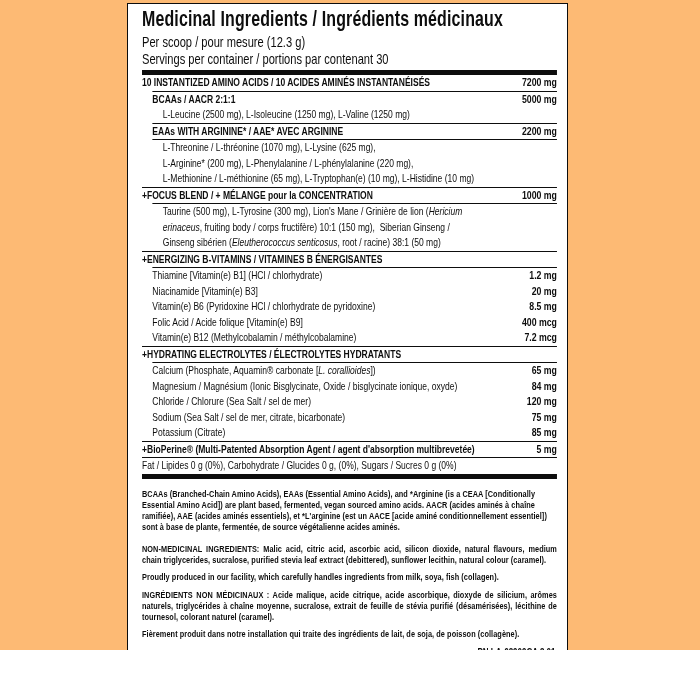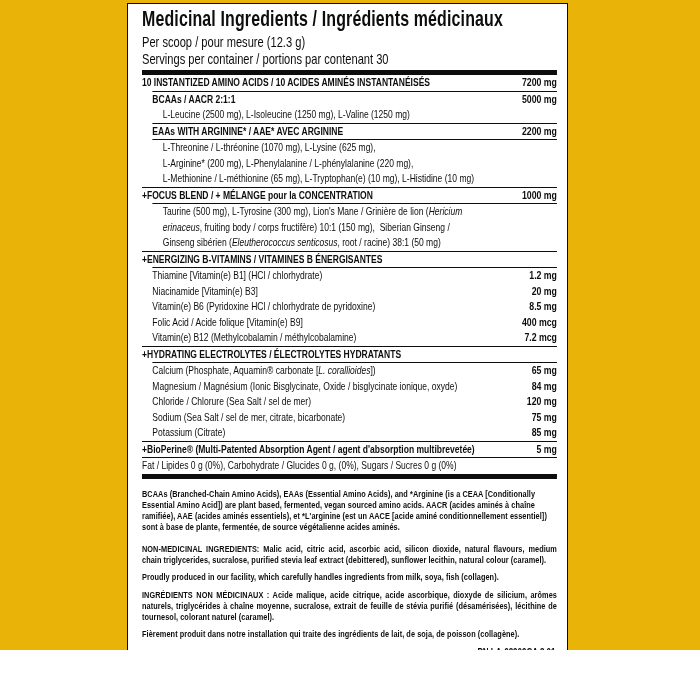--- a/index.html
+++ b/index.html
@@ -3,21 +3,21 @@
 <meta charset="utf-8">
 <style>
   html, body { margin: 0; padding: 0; }
   body {
     width: 700px; height: 700px;
     background: #ffffff;
     font-family: "Liberation Sans", sans-serif;
     color: #0d0d0d;
     -webkit-font-smoothing: antialiased;
   }
-  .screen { position: relative; width: 700px; height: 650px; background: #eab308; overflow: hidden; }
+  .screen { position: relative; width: 700px; height: 650px; background: #fdba74; overflow: hidden; }
 
   .panel {
     position: absolute; left: 127px; top: 3px;
     width: 441px; height: 691px;
     box-sizing: border-box;
     border: 1.5px solid #0d0d0d;
     background: #fff;
     overflow: hidden;
   }
   

